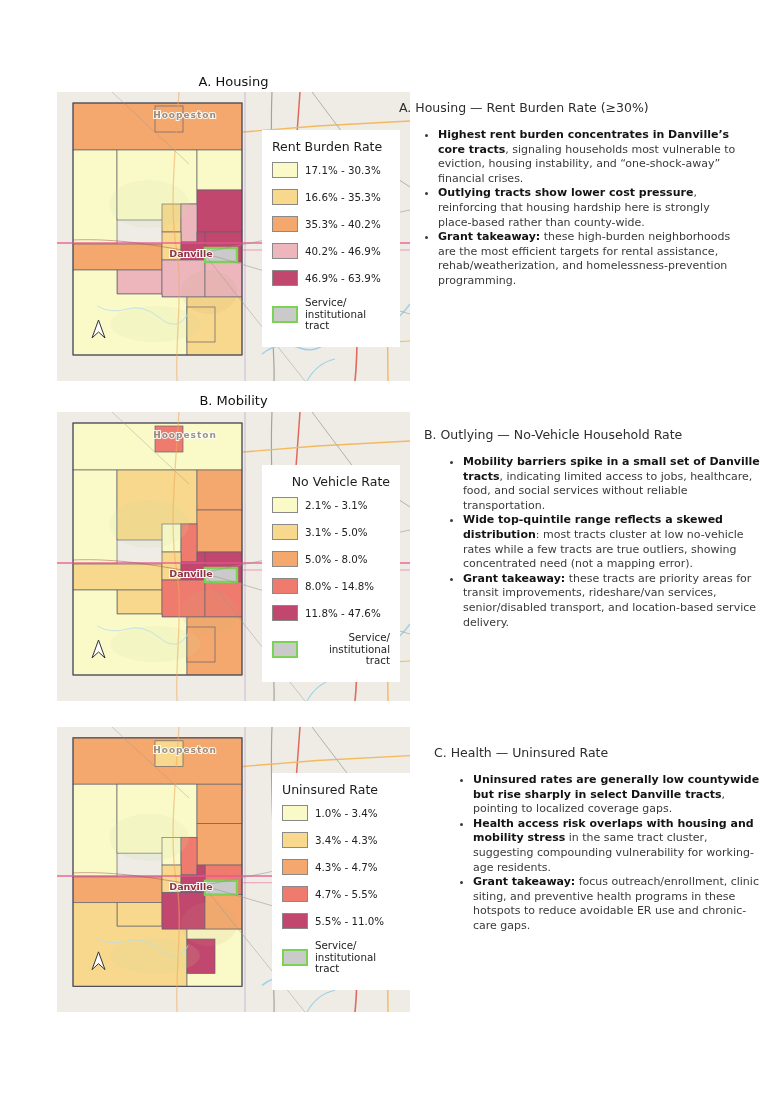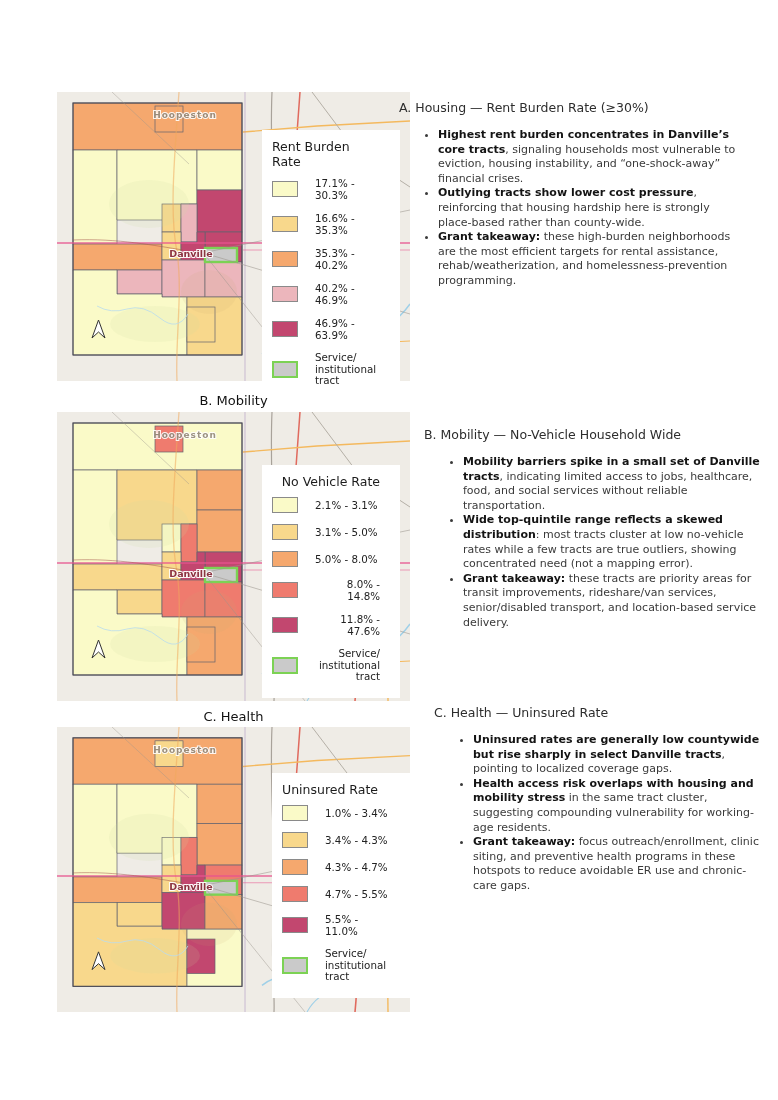--- a/index.html
+++ b/index.html
@@ -10,23 +10,23 @@
   .map-svg{position:absolute;left:57px;width:353px;height:289px;}
 
   
   .f1{fill:#FAFAC8}.f2{fill:#F8D88C}.f3{fill:#F5A86E}
   .f4p{fill:#ECB6BC}.f4r{fill:#EF7B6E}.f5{fill:#C2476F}
   .tract{stroke:#63636e;stroke-width:.7;}
   .fsvc{fill:#CACACA;stroke:#7CD254;stroke-width:2.4;}
   .county-border{fill:none;stroke:#4a4a55;stroke-width:1.1;}
 
   
-  .legend{position:absolute;width:138px;background:#ffffff;padding:9px 20px 4px 10px;box-sizing:border-box;}
+  .legend{position:absolute;width:138px;background:#ffffff;padding:9px 10px 4px 10px;box-sizing:border-box;}
   .legend-title{font-size:12.5px;color:#1c1c1c;margin:0 0 8px 0;}
-  .legend-row{display:flex;align-items:center;gap:17px;margin-bottom:11px;}
+  .legend-row{display:flex;align-items:center;gap:7px;margin-bottom:11px;}
   .swatch{width:26px;height:16px;border:1px solid #8a8a8a;flex:0 0 auto;box-sizing:border-box;}
   .sw1{background:#FAFAC8}.sw2{background:#F8D88C}.sw3{background:#F5A86E}
   .sw4p{background:#ECB6BC}.sw4r{background:#EF7B6E}.sw5{background:#C2476F}
   .swsvc{background:#CACACA;border:2.5px solid #7CD254;height:17px;}
   .legend-label{font-size:10.3px;color:#222;}
   .legend-label.two-line{line-height:11.5px;}
 
   
   .annotation{position:absolute;width:338px;}
   .annotation-heading{font-size:12.5px;color:#2d2d2d;margin:0;}
@@ -35,20 +35,21 @@
   .annotation li b{color:#141414;}
 
   
   .city-label{font-weight:bold;paint-order:stroke;stroke:#ffffff;stroke-width:2px;}
 </style>
 </head>
 <body>
 
 <div id="page">
 
+  <div class="map-title" style="top:74px;">A. Housing</div>
 
   <svg class="map-svg" style="top:92px;" viewBox="0 0 353 289">
     <rect x="0" y="0" width="353" height="289" fill="#EFECE6"></rect>
     <g>
       <path d="M215,0 C212,70 220,140 216,200 C214,240 218,270 217,289" stroke="#a8a29a" stroke-width="1.2" fill="none"></path>
       <path d="M243,0 L239,55 L242,95" stroke="#e06a5e" stroke-width="1.5" fill="none"></path>
       <path d="M300,140 C296,180 304,230 298,289" stroke="#e06a5e" stroke-width="1.6" fill="none"></path>
       <path d="M186,40 L260,34 L353,29" stroke="#f4b95e" stroke-width="1.4" fill="none"></path>
       <path d="M330,195 L331,289" stroke="#f4b95e" stroke-width="1.4" fill="none"></path>
       <path d="M295,252 L353,249" stroke="#f4b95e" stroke-width="1.2" fill="none"></path>
@@ -224,29 +225,28 @@
         <span class="swatch sw5"></span>
         <span class="legend-label">11.8% - 47.6%</span>
       </div>
     <div class="legend-row">
         <span class="swatch swsvc"></span>
         <span class="legend-label two-line"><span>Service/</span><br><span>institutional tract</span></span>
       </div>
   </div>
 
   <div class="annotation" style="left:424px;top:427px;">
-    <p class="annotation-heading">B. Mobility — No-Vehicle Household Wide</p>
+    <p class="annotation-heading">B. Outlying — No-Vehicle Household Rate</p>
     <ul>
       <li><b>Mobility barriers spike in a small set of Danville tracts</b><span>, indicating limited access to jobs, healthcare, food, and social services without reliable transportation.</span></li>
       <li><b>Wide top-quintile range reflects a skewed distribution</b><span>: most tracts cluster at low no-vehicle rates while a few tracts are true outliers, showing concentrated need (not a mapping error).</span></li>
       <li><b>Grant takeaway:</b><span> these tracts are priority areas for transit improvements, rideshare/van services, senior/disabled transport, and location-based service delivery.</span></li>
     </ul>
   </div>
 
-  <div class="map-title" style="top:709px;">C. Health</div>
 
   <svg class="map-svg" style="top:727px;height:285px;" viewBox="0 0 353 289" preserveAspectRatio="none">
     <rect x="0" y="0" width="353" height="289" fill="#EFECE6"></rect>
     <g>
       <path d="M215,0 C212,70 220,140 216,200 C214,240 218,270 217,289" stroke="#a8a29a" stroke-width="1.2" fill="none"></path>
       <path d="M243,0 L239,55 L242,95" stroke="#e06a5e" stroke-width="1.5" fill="none"></path>
       <path d="M300,140 C296,180 304,230 298,289" stroke="#e06a5e" stroke-width="1.6" fill="none"></path>
       <path d="M186,40 L260,34 L353,29" stroke="#f4b95e" stroke-width="1.4" fill="none"></path>
       <path d="M330,195 L331,289" stroke="#f4b95e" stroke-width="1.4" fill="none"></path>
       <path d="M295,252 L353,249" stroke="#f4b95e" stroke-width="1.2" fill="none"></path>
@@ -322,21 +322,21 @@
     <div class="legend-row">
         <span class="swatch sw5"></span>
         <span class="legend-label">5.5% - 11.0%</span>
       </div>
     <div class="legend-row">
         <span class="swatch swsvc"></span>
         <span class="legend-label two-line"><span>Service/</span><br><span>institutional tract</span></span>
       </div>
   </div>
 
-  <div class="annotation" style="left:434px;top:705px;width:326px;">
+  <div class="annotation" style="left:434px;top:745px;width:326px;">
     <p class="annotation-heading">C. Health — Uninsured Rate</p>
     <ul>
       <li><b>Uninsured rates are generally low countywide but rise sharply in select Danville tracts</b><span>, pointing to localized coverage gaps.</span></li>
       <li><b>Health access risk overlaps with housing and mobility stress</b><span> in the same tract cluster, suggesting compounding vulnerability for working-age residents.</span></li>
       <li><b>Grant takeaway:</b><span> focus outreach/enrollment, clinic siting, and preventive health programs in these hotspots to reduce avoidable ER use and chronic-care gaps.</span></li>
     </ul>
   </div>
 
 </div>
 

